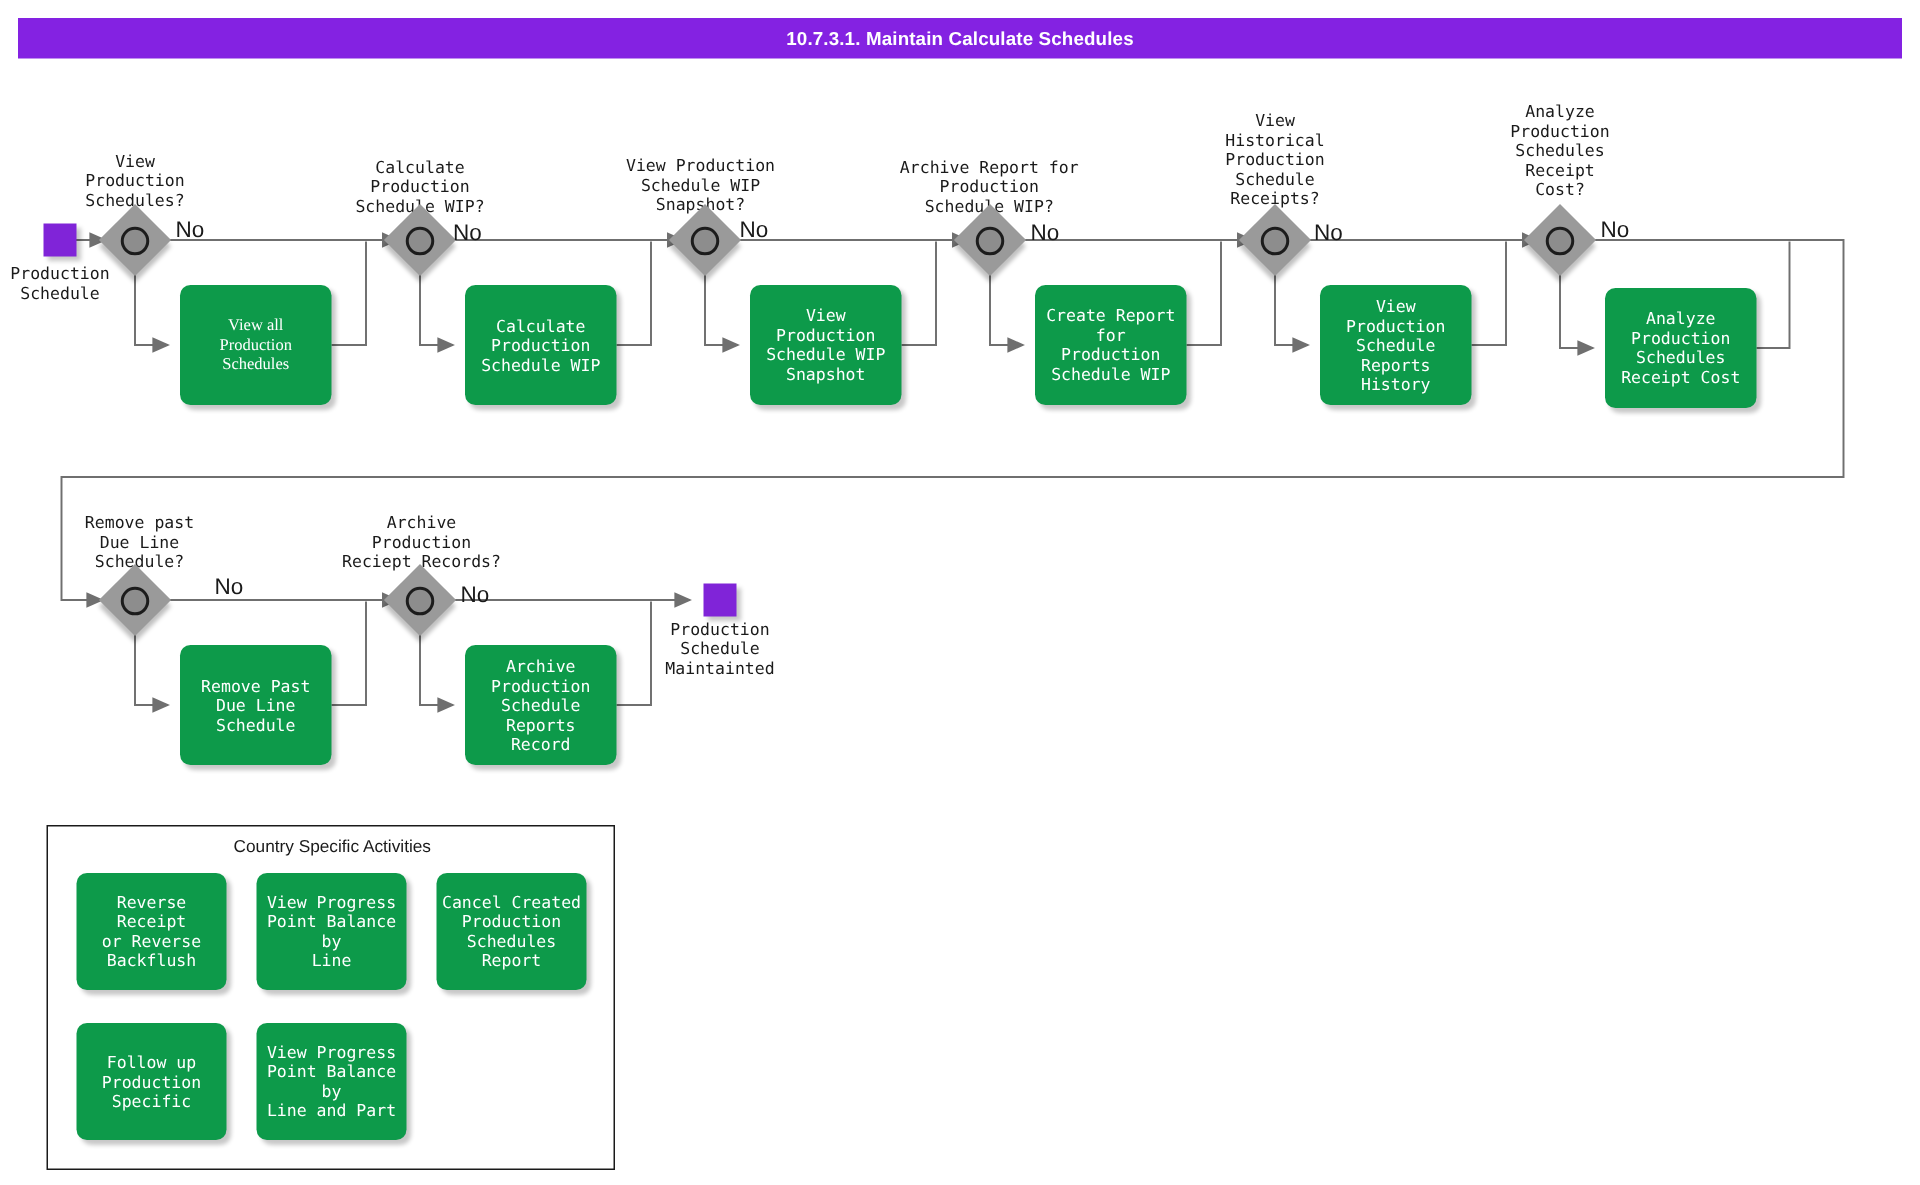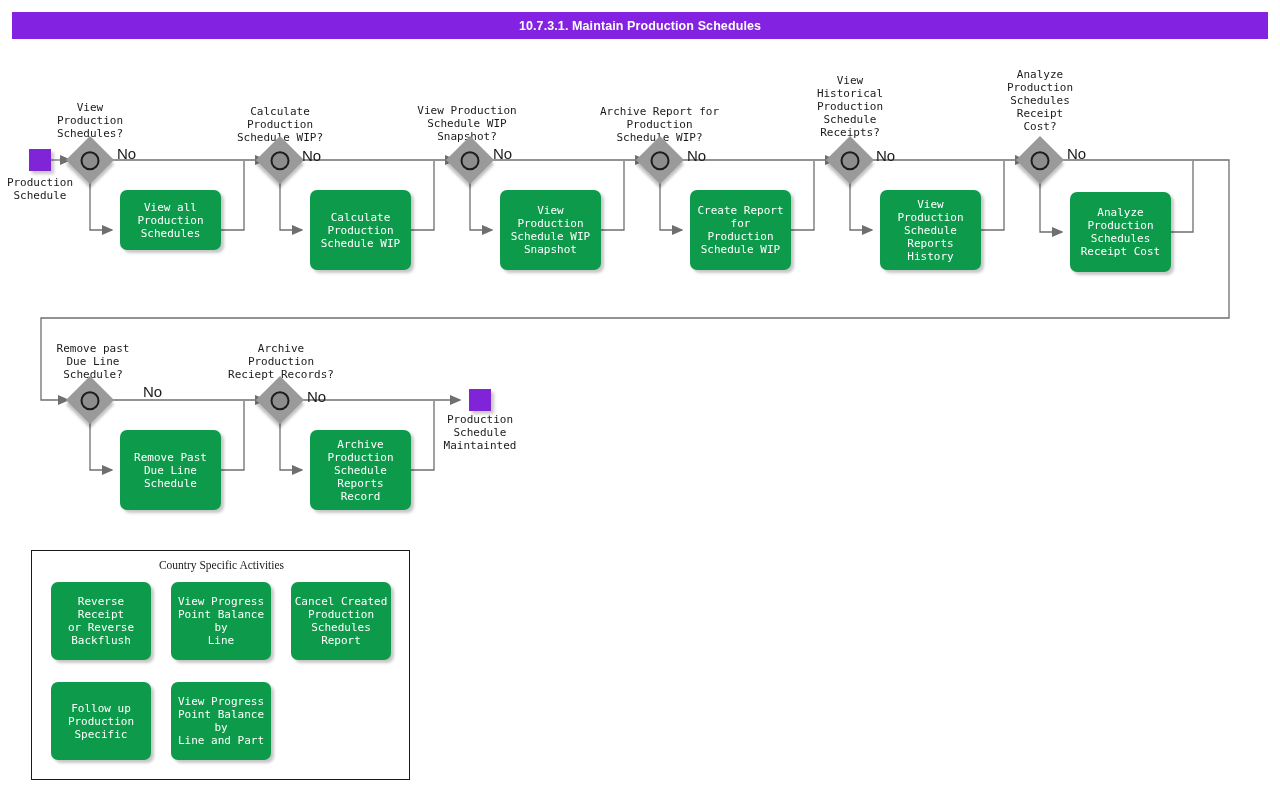--- a/index.html
+++ b/index.html
@@ -66,38 +66,38 @@
     white-space:pre-line;
   }
 
   
   #country-panel{
     position:absolute;left:31px;top:550px;width:379px;height:230px;
     border:1.4px solid #1a1a1a;background:#ffffff;box-sizing:border-box;
   }
   #country-title{
     position:absolute;left:0;top:8px;width:379px;text-align:center;
-    font-family:Liberation Serif, serif;
+    font-family:Liberation Sans, sans-serif;
     font-size:11.5px;color:#1a1a1a;
   }
   .cs-task{
     position:absolute;width:100px;height:78px;background:#0d9a4a;
     border-radius:7px;color:#fff;text-align:center;
     font-family:"DejaVu Sans Mono","Liberation Mono",monospace;
     font-size:11px;line-height:13px;
     display:flex;align-items:center;justify-content:center;
     padding:16px 3px;box-sizing:border-box;
     box-shadow:3px 3px 3px rgba(0,0,0,.22);white-space:pre-line;
   }
 </style>
 </head>
 <body>
 
 <div id="title-bar">
-  <span>10.7.3.1. Maintain Production Schedules</span>
+  <span>10.7.3.1. Maintain Calculate Schedules</span>
 </div>
 
 <svg id="wires" viewBox="0 0 1280 790" xmlns="http://www.w3.org/2000/svg">
   <defs>
     <marker id="ah" markerWidth="9" markerHeight="8" refX="8" refY="4" orient="auto">
       <path d="M0,0 L9,4 L0,8 z" fill="#6f6f6f"></path>
     </marker>
   </defs>
   <g fill="none" stroke="#6f6f6f" stroke-width="1.3">
 
@@ -144,21 +144,21 @@
 <div class="event-label" style="left:0px;top:176px;width:80px;">Production
 Schedule</div>
 
 <div class="gw-label" style="left:30px;top:101px;width:120px;">View
 Production
 Schedules?</div>
 <div class="node gateway" style="left:73px;top:143px;">
     <span class="ring"></span>
   </div>
 <div class="no-label" style="left:117px;top:145px;">No</div>
-<div class="task" style="left:120px;top:190px;width:101px;height:60px;">View all
+<div class="task" style="left:120px;top:190px;width:101px;height:80px;font-family:Liberation Serif, serif;">View all
 Production
 Schedules</div>
 
 <div class="gw-label" style="left:220px;top:105px;width:120px;">Calculate
 Production
 Schedule WIP?</div>
 <div class="node gateway" style="left:263px;top:143px;">
     <span class="ring"></span>
   </div>
 <div class="no-label" style="left:302px;top:147px;">No</div>

